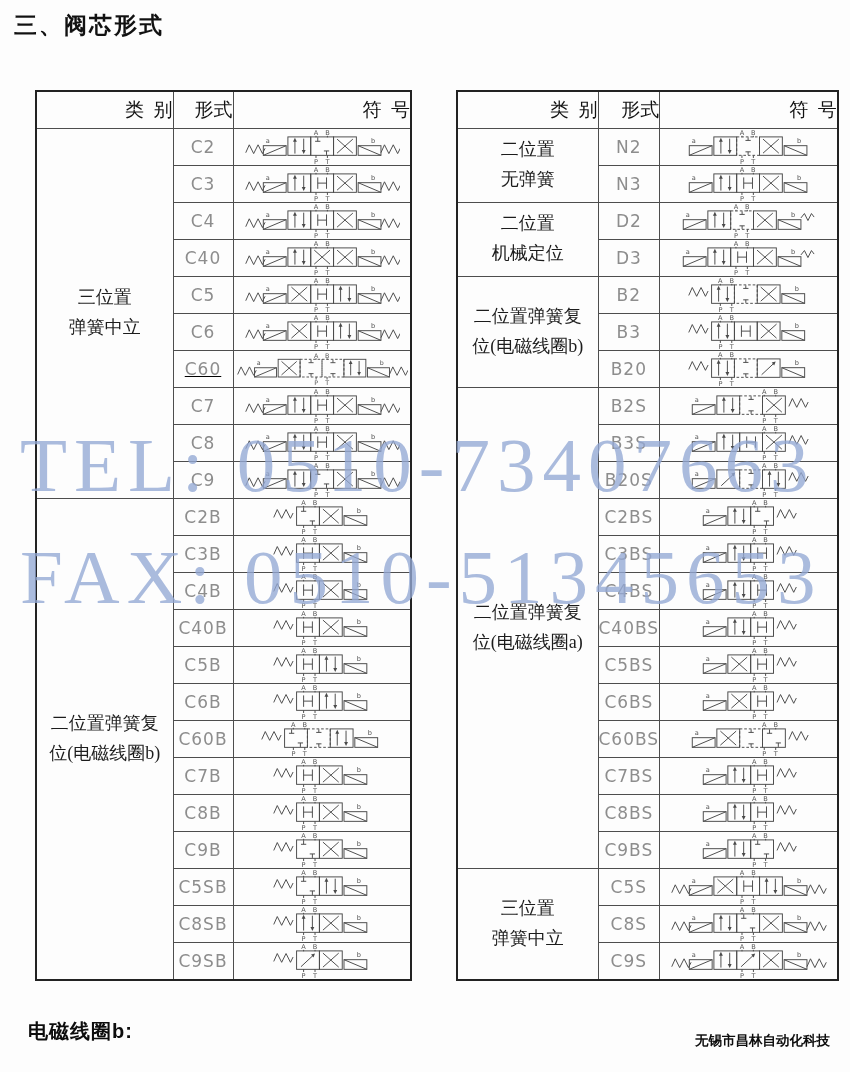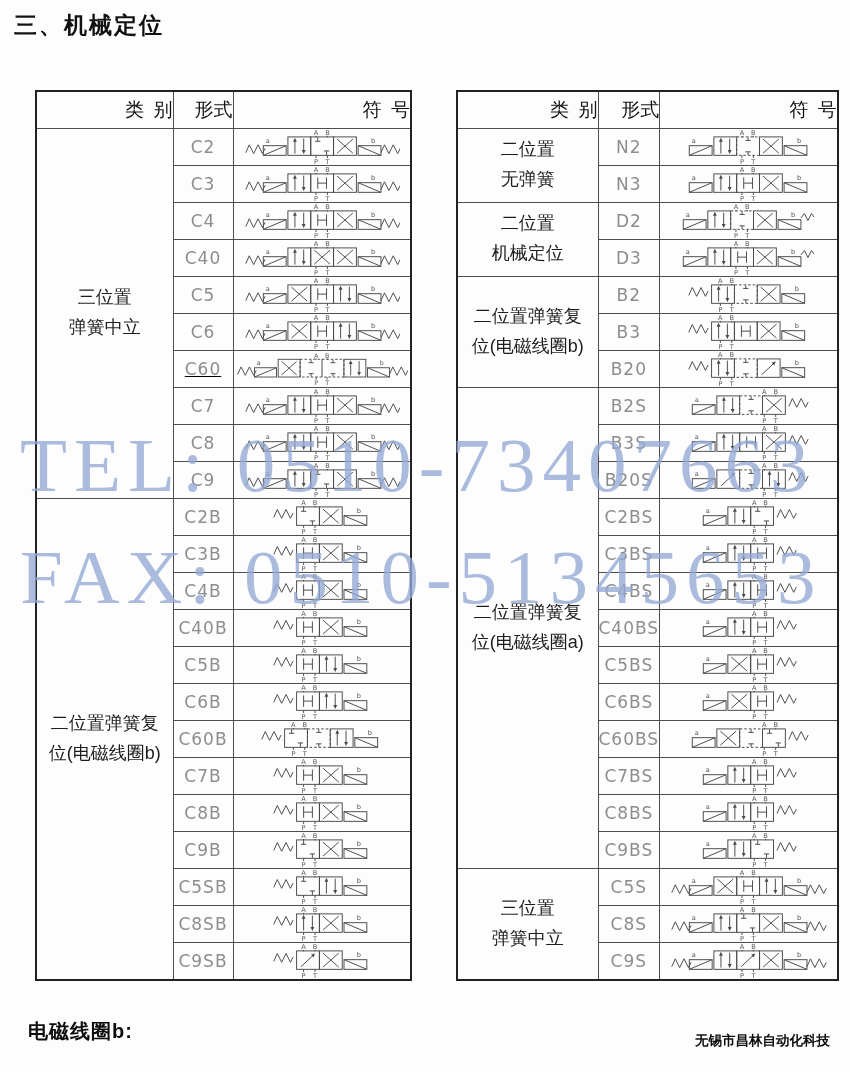--- a/index.html
+++ b/index.html
@@ -24,21 +24,21 @@
   table.spool th,table.spool td{
     border:1px solid #4d4d4d;padding:0;overflow:hidden;
   }
   table.spool thead tr{height:37px;}
   th.hdr{
     font-family:"Liberation Serif",serif;
     font-size:19px;font-weight:normal;color:#111;text-align:right;
     white-space:pre;
   }
   td.cat-cell{
-    font-family:Liberation Sans, sans-serif;
+    font-family:Liberation Serif, serif;
     font-size:18px;color:#1c1c1c;text-align:center;line-height:1.65;
     background:transparent;
   }
   td.code-cell{
     font-family:"DejaVu Sans",sans-serif;
     font-size:17px;color:#8d8d8d;text-align:center;letter-spacing:1px;
   }
   td.sym-cell{text-align:center;vertical-align:middle;}
   td.sym-cell svg{display:inline-block;vertical-align:middle;}
   .wm{
@@ -56,21 +56,21 @@
   }
   .footer-right{
     position:absolute;right:20px;top:1032px;
     font-size:13.5px;font-weight:bold;color:#0d0d0d;
     font-family:Liberation Mono, monospace;
   }
 </style>
 </head>
 <body>
 
-<div class="page-title">三、机械定位</div>
+<div class="page-title">三、阀芯形式</div>
 
 <div class="table-wrap left">
   <table class="spool">
     <colgroup>
         <col style="width:137px">
         <col style="width:60px">
         <col style="width:178px">
       </colgroup>
     <thead>
       <tr>

